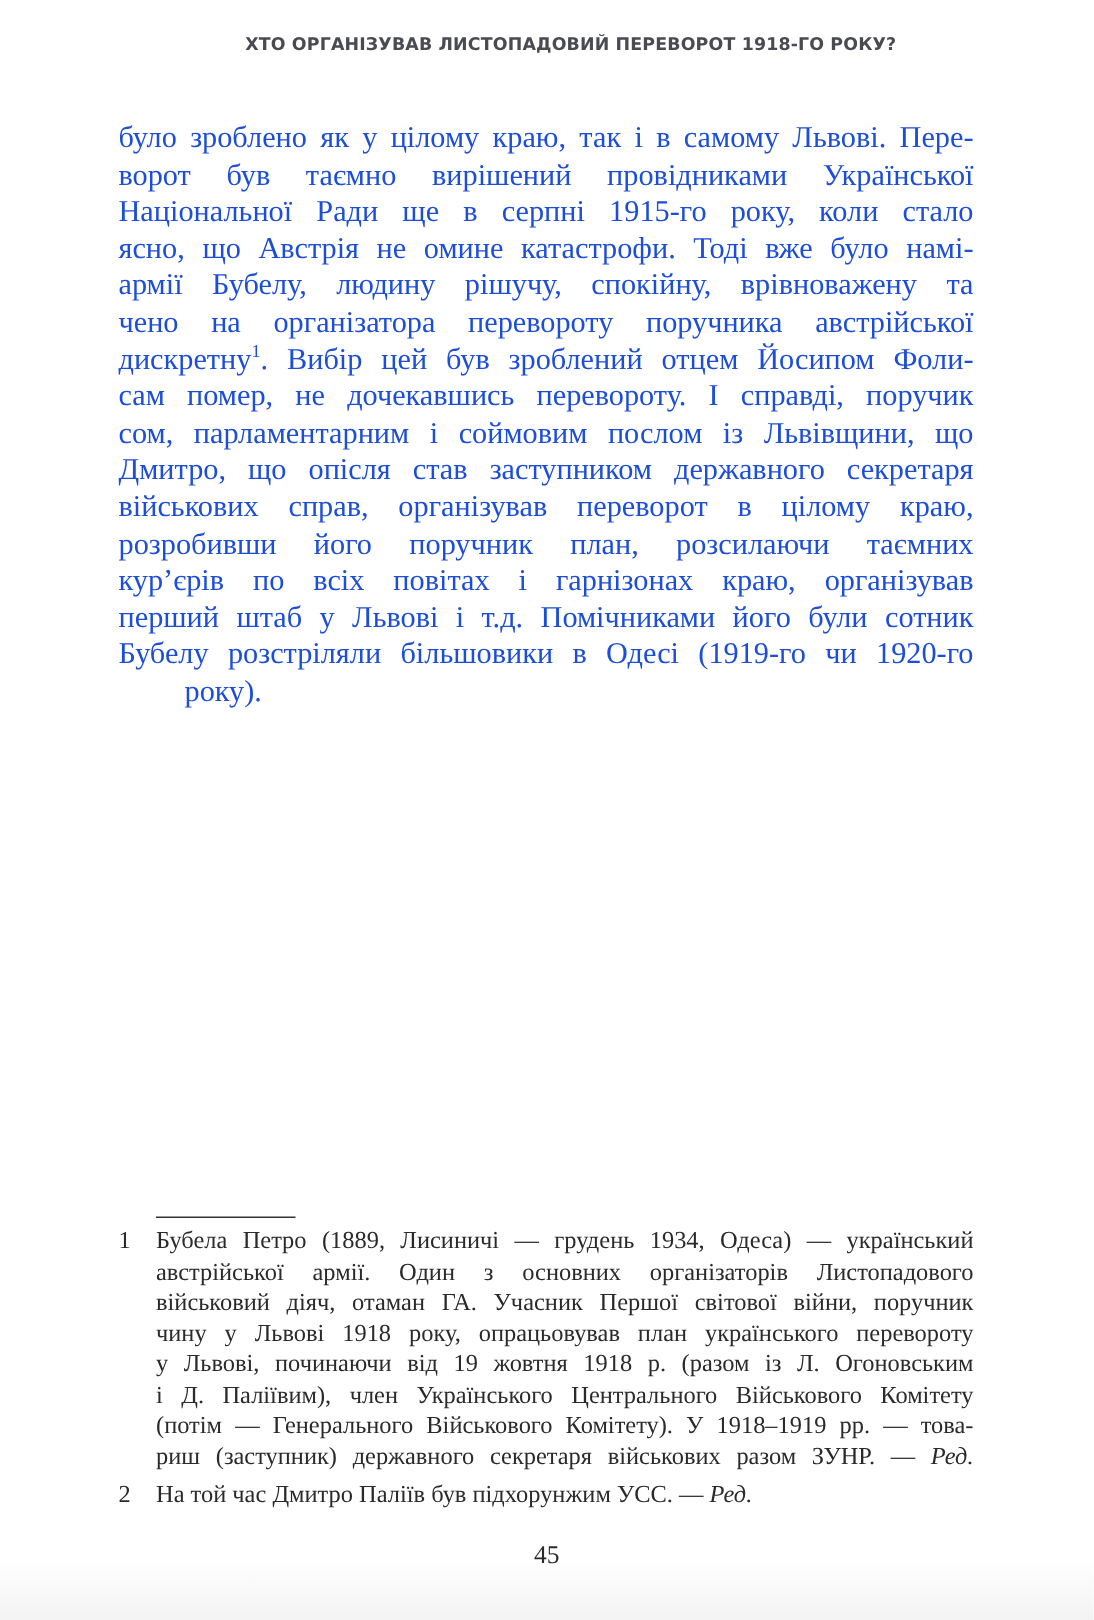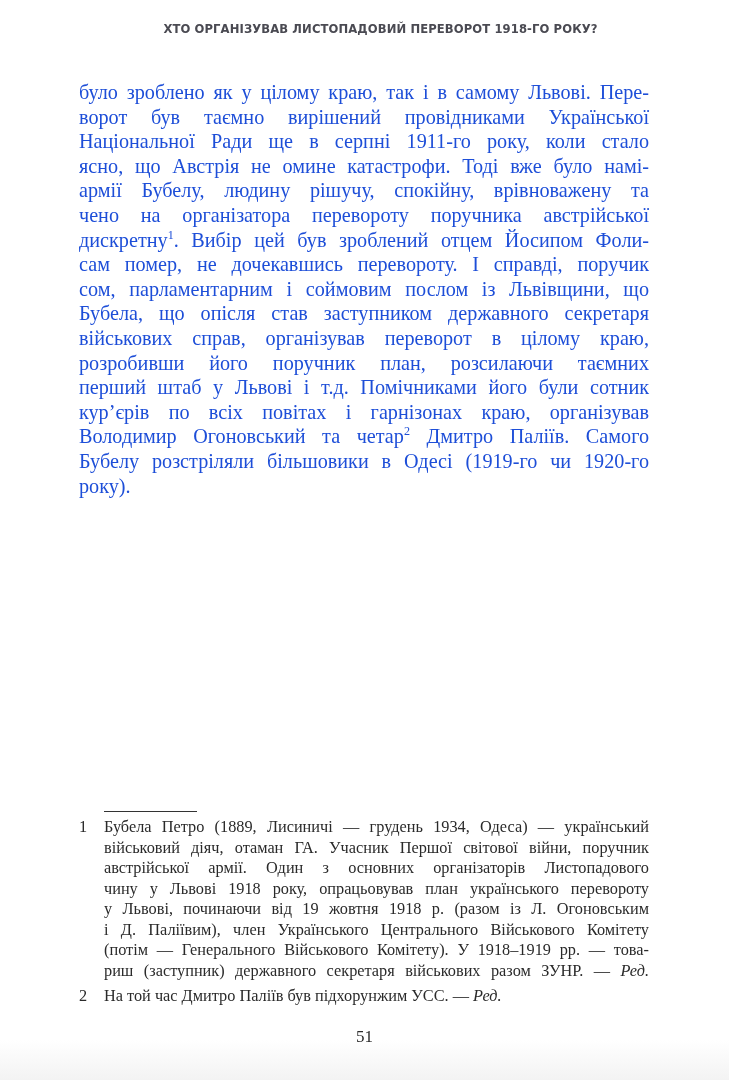--- a/index.html
+++ b/index.html
@@ -29,21 +29,21 @@
     text-align: justify;
     hyphens: manual;
     color: #1d4ed8;
   }
   .body-text .line {
     display: block;
     text-align: justify;
     text-align-last: justify;
     white-space: nowrap;
   }
-  .body-text .line.last { text-align-last: left; }
+  .body-text .line.last { text-align-last: left; margin-left: 44px; }
   sup { font-size: 60%; line-height: 0; vertical-align: super; }
   .fn-rule {
     position: absolute; left: 104px; top: 811px; width: 93px; height: 1px;
     background: #333;
   }
   .footnotes {
     position: absolute; left: 79px; width: 570px; top: 817px;
     font-family: "Liberation Serif", "DejaVu Serif", serif;
     font-size: 16.3px;
     line-height: 20.5px;
@@ -63,50 +63,49 @@
   }
 </style>
 </head>
 <body>
 
 <div class="running-head">ХТО ОРГАНІЗУВАВ ЛИСТОПАДОВИЙ ПЕРЕВОРОТ 1918-ГО РОКУ?</div>
 
 <div class="body-text">
   <span class="line">було зроблено як у цілому краю, так і в самому Львові. Пере-</span>
   <span class="line">ворот був таємно вирішений провідниками Української</span>
-  <span class="line">Національної Ради ще в серпні 1911-го року, коли стало</span>
+  <span class="line">Національної Ради ще в серпні 1915-го року, коли стало</span>
   <span class="line">ясно, що Австрія не омине катастрофи. Тоді вже було намі-</span>
   <span class="line">армії Бубелу, людину рішучу, спокійну, врівноважену та</span>
   <span class="line">чено на організатора перевороту поручника австрійської</span>
   <span class="line"><span>дискретну</span><sup>1</sup><span>. Вибір цей був зроблений отцем Йосипом Фоли-</span></span>
   <span class="line">сам помер, не дочекавшись перевороту. І справді, поручик</span>
   <span class="line">сом, парламентарним і соймовим послом із Львівщини, що</span>
-  <span class="line">Бубела, що опісля став заступником державного секретаря</span>
+  <span class="line">Дмитро, що опісля став заступником державного секретаря</span>
   <span class="line">військових справ, організував переворот в цілому краю,</span>
   <span class="line">розробивши його поручник план, розсилаючи таємних</span>
+  <span class="line">кур’єрів по всіх повітах і гарнізонах краю, організував</span>
   <span class="line">перший штаб у Львові і т.д. Помічниками його були сотник</span>
-  <span class="line">кур’єрів по всіх повітах і гарнізонах краю, організував</span>
-  <span class="line"><span>Володимир Огоновський та четар</span><sup>2</sup><span> Дмитро Паліїв. Самого</span></span>
   <span class="line">Бубелу розстріляли більшовики в Одесі (1919-го чи 1920-го</span>
   <span class="line last">року).</span>
 </div>
 
 <div class="fn-rule"></div>
 
 <div class="footnotes">
   <div class="fn">
     <span class="num">1</span>
     <span class="line">Бубела Петро (1889, Лисиничі — грудень 1934, Одеса) — український</span>
+    <span class="line">австрійської армії. Один з основних організаторів Листопадового</span>
     <span class="line">військовий діяч, отаман ГА. Учасник Першої світової війни, поручник</span>
-    <span class="line">австрійської армії. Один з основних організаторів Листопадового</span>
     <span class="line">чину у Львові 1918 року, опрацьовував план українського перевороту</span>
     <span class="line">у Львові, починаючи від 19 жовтня 1918 р. (разом із Л. Огоновським</span>
     <span class="line">і Д. Паліївим), член Українського Центрального Військового Комітету</span>
     <span class="line">(потім — Генерального Військового Комітету). У 1918–1919 рр. — това-</span>
     <span class="line"><span>риш (заступник) державного секретаря військових разом ЗУНР. — </span><i>Ред.</i></span>
   </div>
   <div class="fn">
     <span class="num">2</span>
     <span class="line last"><span>На той час Дмитро Паліїв був підхорунжим УСС. — </span><i>Ред.</i></span>
   </div>
 </div>
 
-<div class="page-number">51</div>
+<div class="page-number">45</div>
 
 </body></html>

